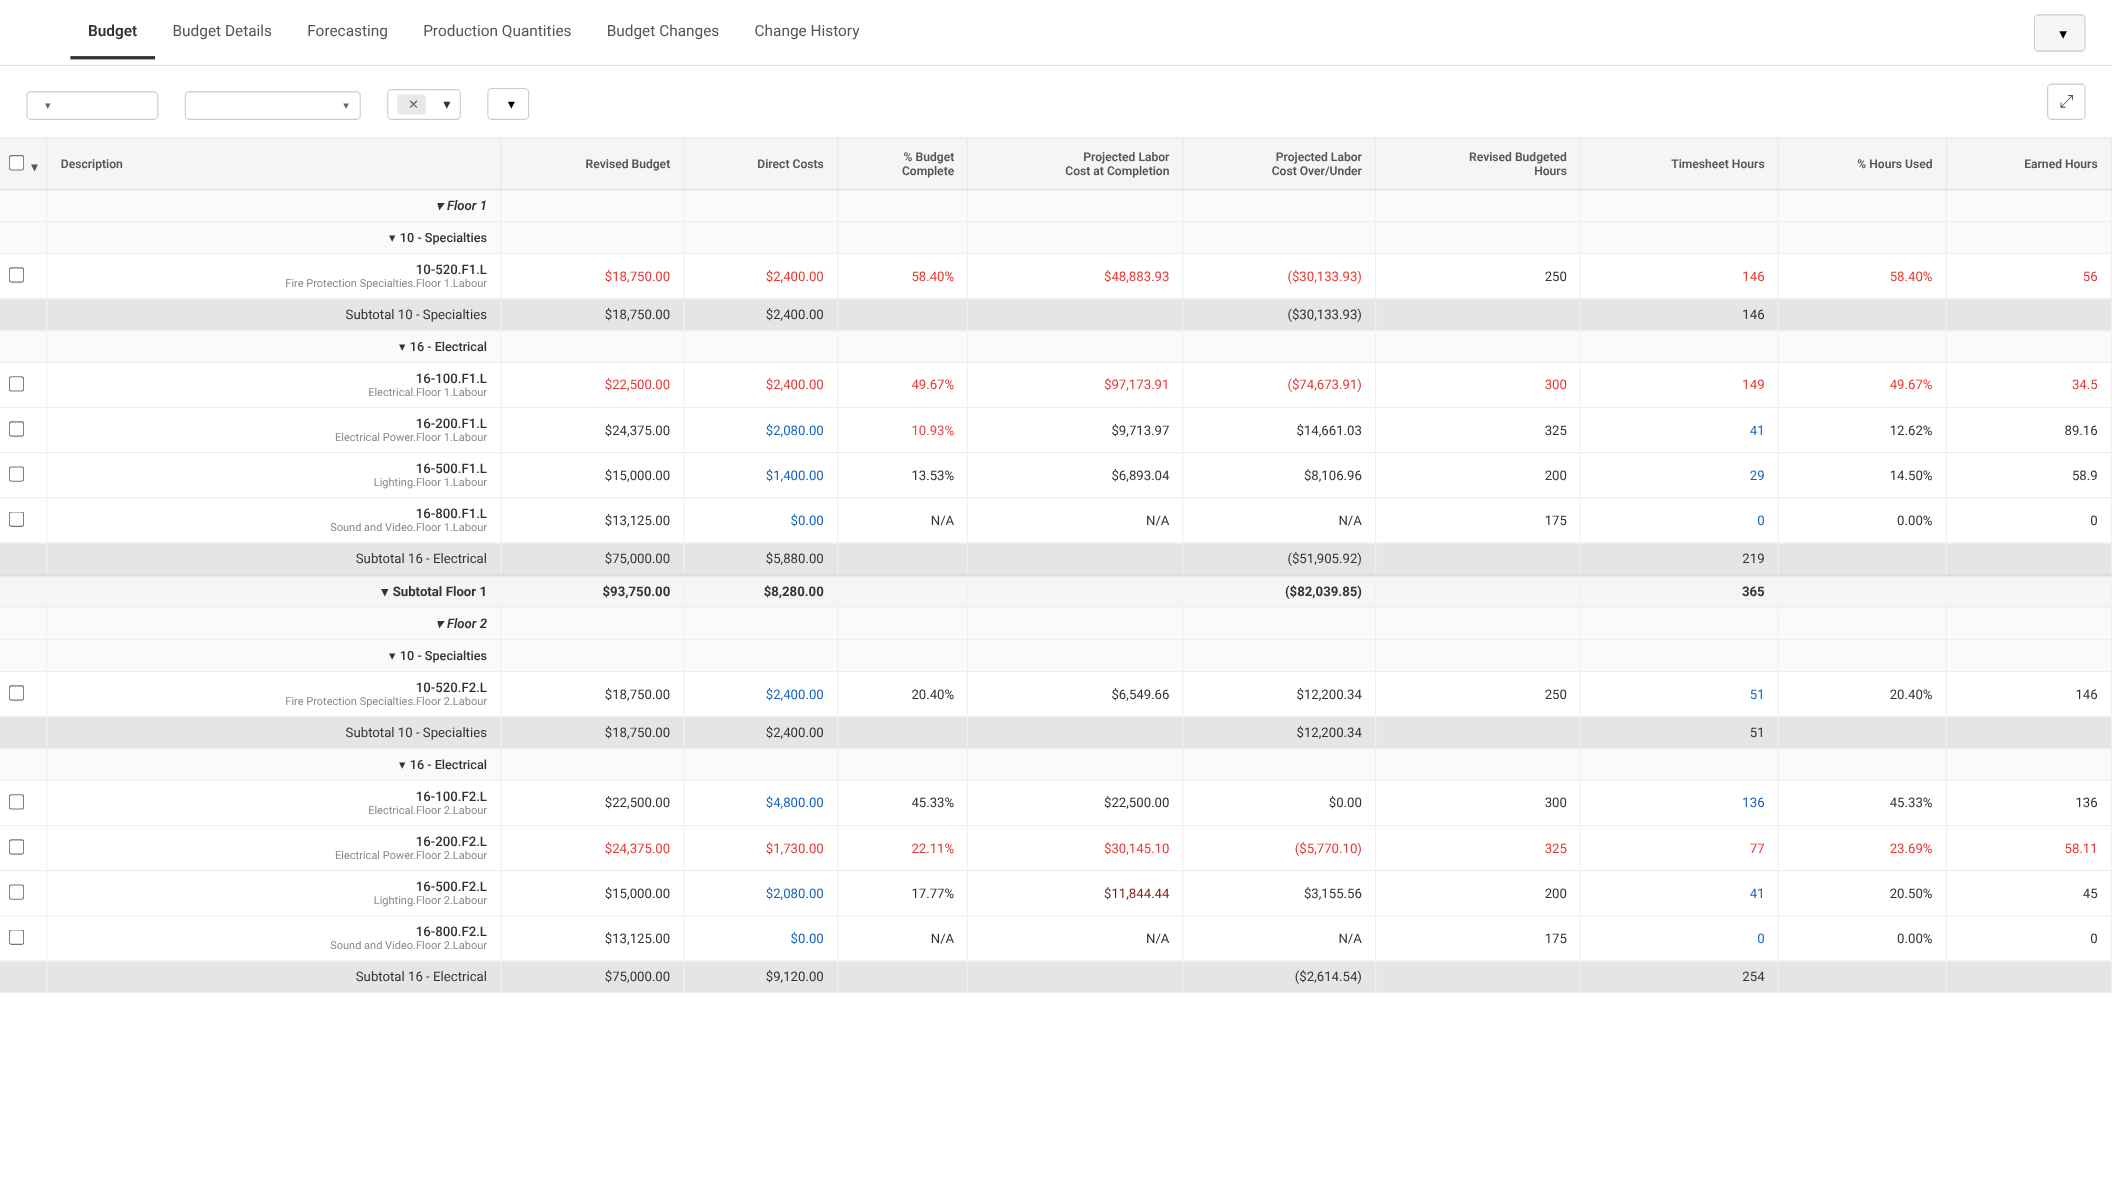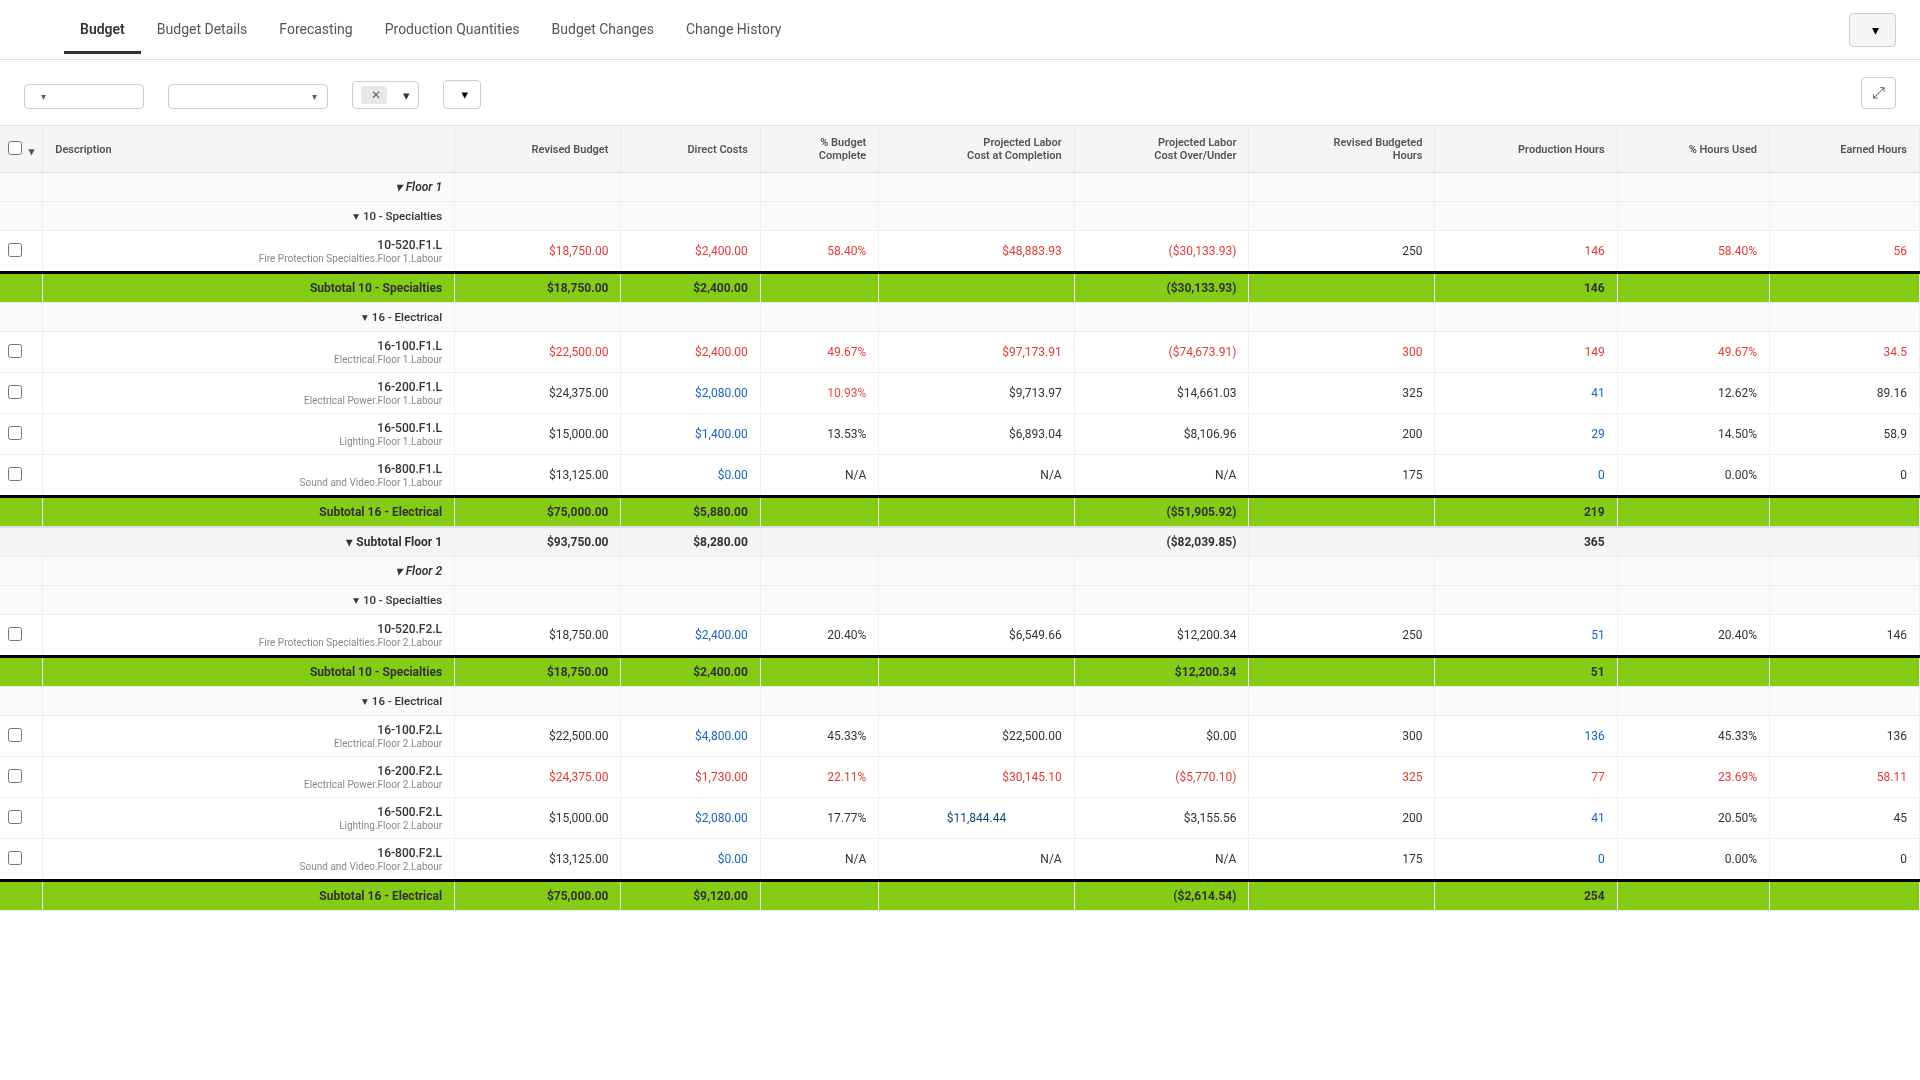--- a/index.html
+++ b/index.html
@@ -71,21 +71,21 @@
       text-align: right; white-space: nowrap;
     }
     td:first-child { text-align: left; }
     .checkbox-col { width: 32px; padding: 0 8px; }
     th.checkbox-col { text-align: center; }
 
     
     .row-group-header td { font-weight: 600; background: #fafafa; font-style: italic; }
     .row-sub-group td { font-weight: 500; background: #fafafa; font-size: 11.5px; }
     .row-item td { background: #fff; }
-    .row-subtotal td { font-weight: 700; background: #84cc16; border-top: 3px solid #000000; }
+    .row-subtotal td { font-weight: 400; background: #e5e5e5; border-top: 1px solid #000000; }
     .row-total td { font-weight: 700; background: #f5f5f5; border-top: 2px solid #ddd; }
 
     .item-name { font-size: 12px; font-weight: 500; color: #333; }
     .item-sub { font-size: 10px; color: #888; margin-top: 1px; }
 
     .expand-arrow { margin-right: 4px; cursor: pointer; display: inline-block; }
 
     .select-all-cb { width: 14px; height: 14px; }
   </style>
 </head>
@@ -158,21 +158,21 @@
           <input type="checkbox" class="select-all-cb" style="">
           <span style="margin-left:4px;">▾</span>
         </th>
         <th style="text-align:left;">Description</th>
         <th>Revised Budget</th>
         <th>Direct Costs</th>
         <th>% Budget<br>Complete</th>
         <th>Projected Labor<br>Cost at Completion</th>
         <th>Projected Labor<br>Cost Over/Under</th>
         <th>Revised Budgeted<br>Hours</th>
-        <th>Production Hours</th>
+        <th>Timesheet Hours</th>
         <th>% Hours Used</th>
         <th>Earned Hours</th>
       </tr>
     </thead>
     <tbody id="table-body">
     <tr class="row-group-header">
           <td class="checkbox-col"></td>
           <td style="padding-left: 8px;"><span class="expand-arrow">▾ </span><span>Floor 1</span></td>
           <td></td>
           <td></td>
@@ -431,21 +431,21 @@
         </tr>
         <tr class="row-item">
           <td class="checkbox-col"><input type="checkbox" style="width: 14px; height: 14px;"></td>
           <td style="padding-left: 56px;">
             <div class="item-name">16-500.F2.L</div>
             <div class="item-sub">Lighting.Floor 2.Labour</div>
           </td>
           <td style="color: rgb(51, 51, 51);">$15,000.00</td>
           <td style="color: rgb(21, 101, 192);">$2,080.00</td>
           <td style="color: rgb(51, 51, 51);">17.77%</td>
-          <td style="color: #0c4a6e; text-align: center;">$11,844.44</td>
+          <td style="color: #7f1d1d;">$11,844.44</td>
           <td style="color: rgb(51, 51, 51);">$3,155.56</td>
           <td style="color: rgb(51, 51, 51);">200</td>
           <td style="color: rgb(21, 101, 192);">41</td>
           <td style="color: rgb(51, 51, 51);">20.50%</td>
           <td style="color: rgb(51, 51, 51);">45</td>
         </tr>
         <tr class="row-item">
           <td class="checkbox-col"><input type="checkbox" style="width: 14px; height: 14px;"></td>
           <td style="padding-left: 56px;">
             <div class="item-name">16-800.F2.L</div>

